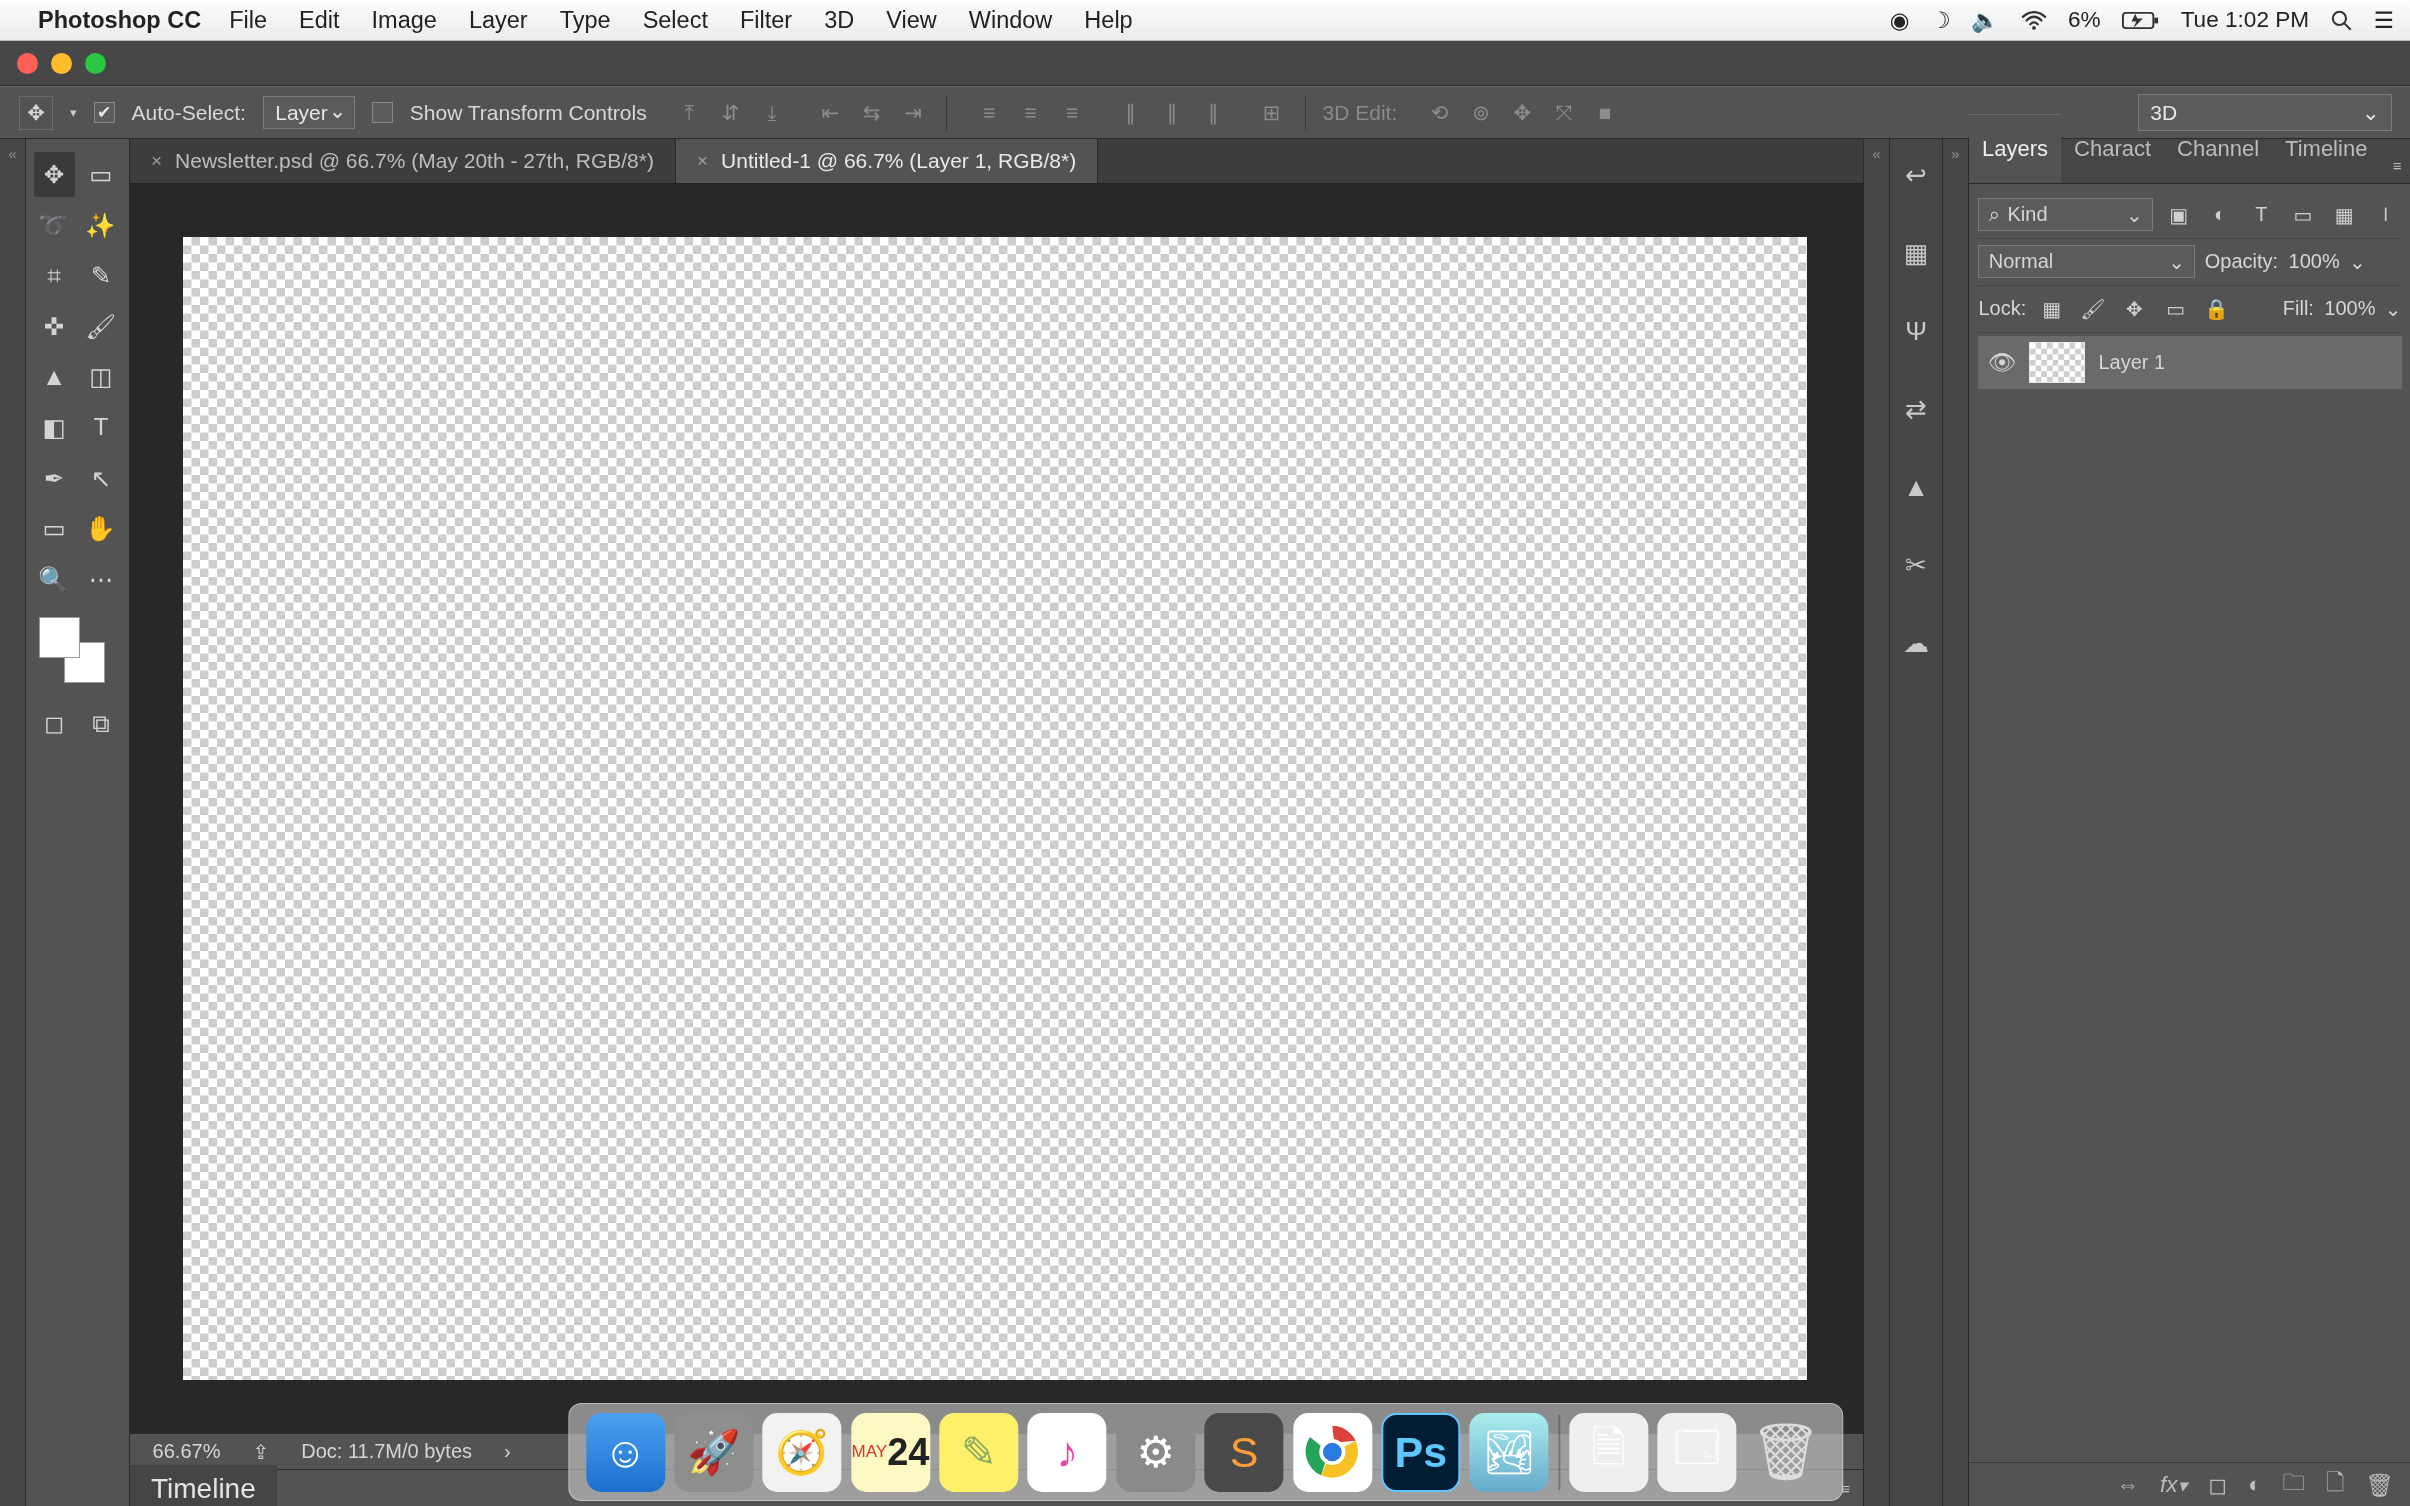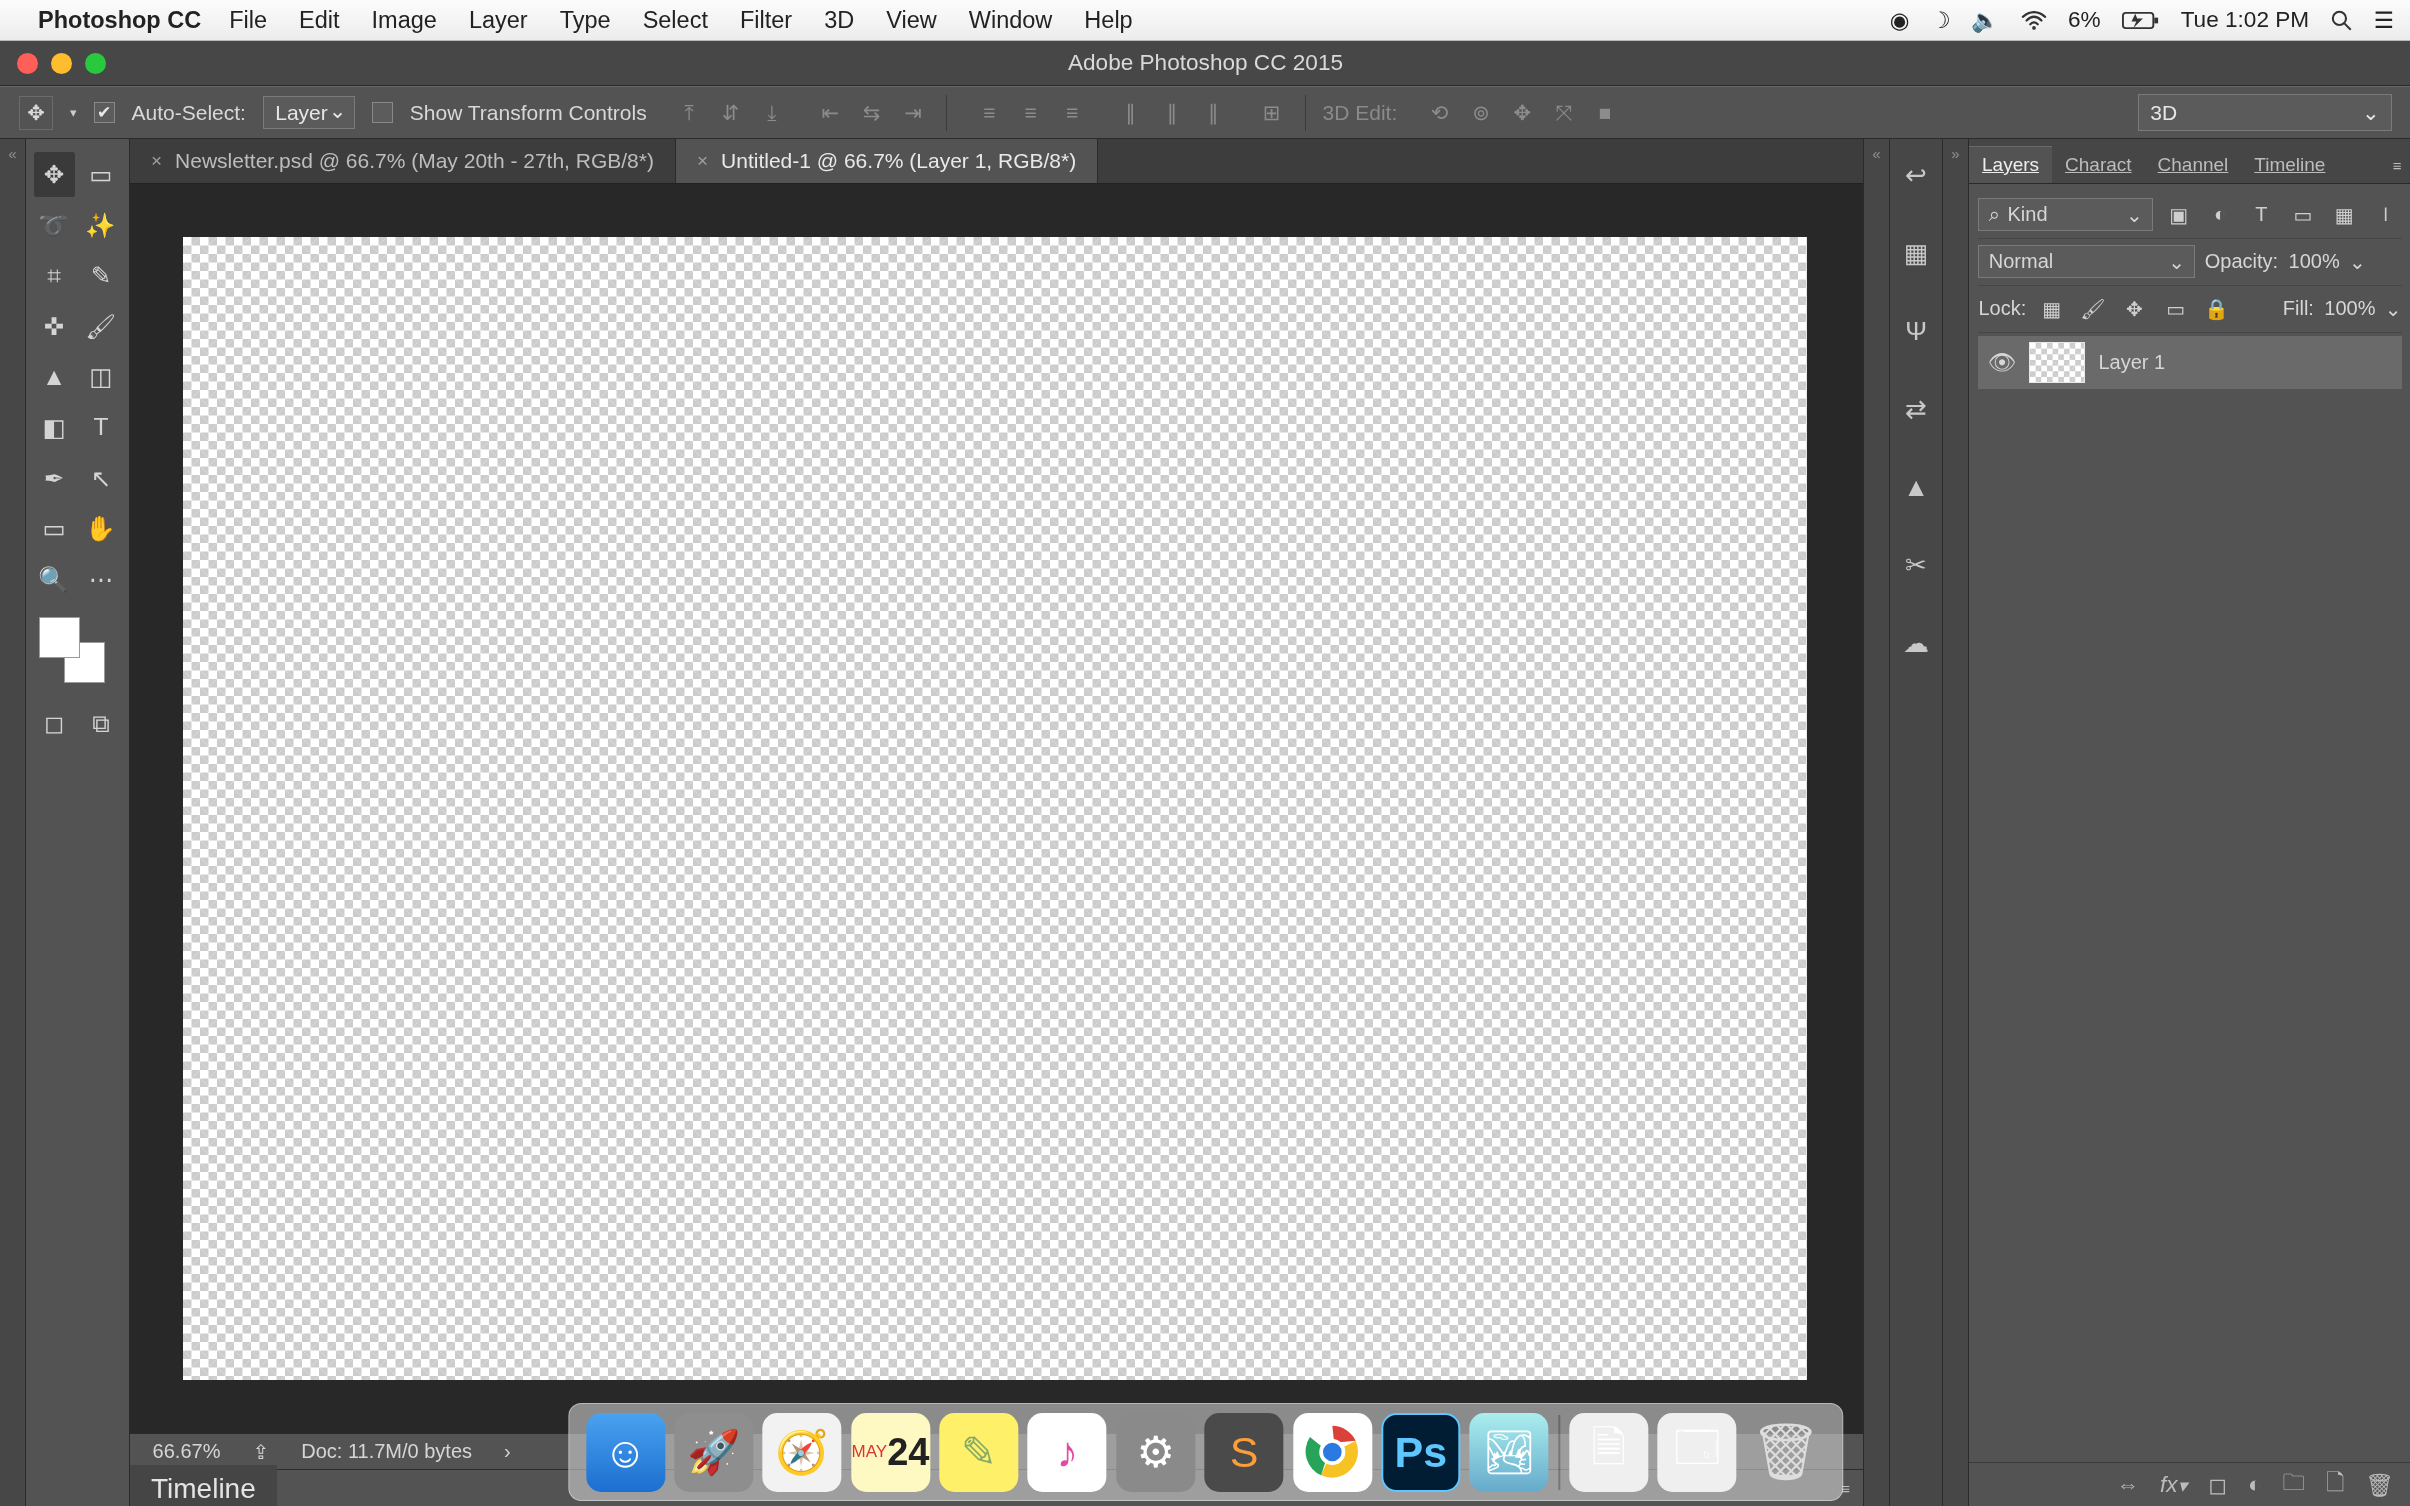--- a/index.html
+++ b/index.html
@@ -61,21 +61,21 @@
   background-size: 17px 17px; background-position: 0 0,0 8.5px,8.5px -8.5px,-8.5px 0; }
 .status-strip { height: 36px; background: #535353; border-top: 0.9px solid #2a2a2a; display: flex; align-items: center; padding: 0 22.6px; gap: 32px; color: #d6d6d6; font-size: 20px; }
 .timeline { height: 38px; background: #535353; border-top: 0.9px solid #2a2a2a; display: flex; align-items: center; }
 .timeline .tab { background: #454545; padding: 7.5px 21px; color: #e4e4e4; font-size: 28px; }
 
 
 .mini-strip { width: 53px; background: #474747; border-left: 0.9px solid #2a2a2a; display: flex; flex-direction: column; align-items: center; padding-top: 21px; gap: 47px; color: #c8c8c8; font-size: 26px; }
 .collapse-bar-r { width: 26px; background: #474747; border-left: 0.9px solid #2a2a2a; display: flex; justify-content: center; padding-top: 5.6px; color: #929292; font-size: 15px; }
 .panels { width: 443px; background: #535353; border-left: 0.9px solid #2a2a2a; display: flex; flex-direction: column; }
 .panel-tabs { height: 45px; background: #464646; display: flex; align-items: flex-end; border-bottom: 0.9px solid #2a2a2a; }
-.panel-tab { padding: 7px 13px; color: #bcbcbc; font-size: 19px; text-decoration: underline; }
+.panel-tab { padding: 21px 13px; color: #bcbcbc; font-size: 22px; }
 .panel-tab.active { background: #535353; color: #eee; border-top: 0.9px solid #6a6a6a; }
 .panel-body { padding: 7.5px 9.4px; color: #d6d6d6; font-size: 20px; }
 .filter-row, .blend-row, .lock-row { display: flex; align-items: center; gap: 9.4px; height: 47px; border-bottom: 0.9px solid #454545; }
 .kind-drop { flex: 1; background: #5b5b5b; border: 0.9px solid #7a7a7a; padding: 3.8px 9.4px; display: flex; align-items: center; gap: 7.5px; }
 .icbtn { width: 32px; height: 32px; display: flex; align-items: center; justify-content: center; color: #cfcfcf; }
 .blend-drop { width: 217px; background: #5b5b5b; border: 0.9px solid #7a7a7a; padding: 3.8px 9.4px; display: flex; justify-content: space-between; }
 .val { margin-left: 1px; }
 .layer-row { height: 53px; background: #6a6a6a; display: flex; align-items: center; gap: 13px; padding: 0 9.4px; margin-top: 3.8px; }
 .eye { font-size: 22.6px; }
 .thumb { width: 56px; height: 41px; border: 1.9px solid #e8e8e8;
@@ -152,21 +152,20 @@
 </div>
 
 <div class="ps-window">
 
   <div class="ps-titlebar">
     <div class="ps-traffic">
       <div class="tl red"></div>
       <div class="tl yel"></div>
       <div class="tl grn"></div>
     </div>
-    <div class="ps-title">Adobe Photoshop CC 2015</div>
   </div>
 
   <div class="options-bar">
     <div class="move-ic">✥</div>
     <span class="tiny-chev">▾</span>
     <span class="chk">✔</span>
     <span>Auto-Select:</span>
     <span class="seldrop">Layer</span>
     <span class="chk"></span>
     <span>Show Transform Controls</span>

